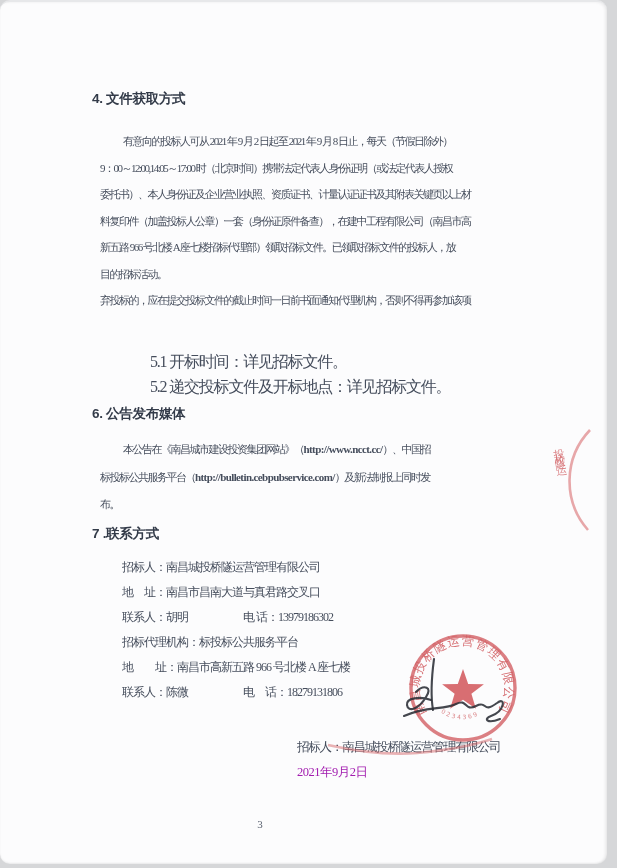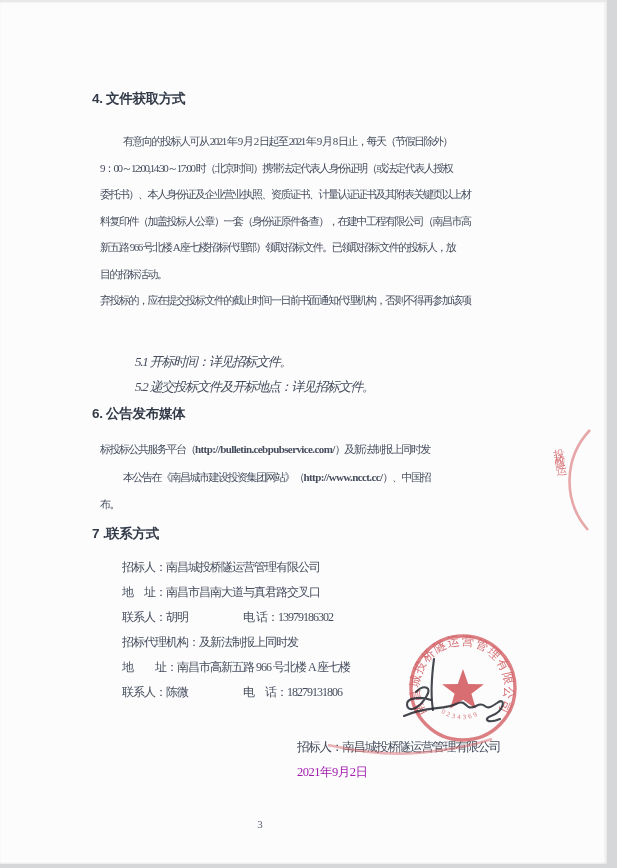--- a/index.html
+++ b/index.html
@@ -6,36 +6,37 @@
   body{
     width:617px;height:868px;position:relative;overflow:hidden;
     background:#d6d7d9;
     font-family:"Liberation Serif","DejaVu Serif",serif;
   }
   .page{
     position:absolute;left:0;top:0;width:607px;height:862px;
     background:#fcfcfd;
     border-top:2px solid #e7e8ea;
     box-shadow:inset -2px 0 3px rgba(0,0,0,.07), inset 0 -1px 2px rgba(0,0,0,.05);
+    border-radius:10px;
   }
   .heading{
     position:absolute;left:92px;
     font-family:"Liberation Sans","DejaVu Sans",sans-serif;
     font-weight:bold;font-size:13.5px;color:#333b49;letter-spacing:-0.3px;
     white-space:nowrap;
   }
   .bodyline{
     position:absolute;left:100px;width:436px;
     font-size:11px;letter-spacing:-1.5px;line-height:26.5px;
     color:#454d5c;white-space:nowrap;
   }
   .bodyline .ln{display:block;}
   .indent{text-indent:23px;}
-  .items{position:absolute;left:135px;font-size:13px;letter-spacing:-1.2px;
-    line-height:24.5px;color:#454d5c;white-space:nowrap;font-style:italic;}
+  .items{position:absolute;left:150px;font-size:16px;letter-spacing:-1.2px;
+    line-height:24.5px;color:#454d5c;white-space:nowrap;}
   .contact{position:absolute;left:122px;font-size:12px;letter-spacing:-1px;
     line-height:25px;color:#454d5c;white-space:nowrap;}
   .urlpart{font-weight:bold;letter-spacing:-0.6px;}
   .signoff{
     position:absolute;left:297px;top:737px;width:226px;
     font-size:12.5px;letter-spacing:-1.2px;color:#454d5c;white-space:nowrap;
   }
   .date{
     position:absolute;left:297px;top:762px;width:226px;text-align:left;
     font-size:12.5px;font-weight:400;letter-spacing:-0.5px;color:#a21caf;
@@ -56,46 +57,46 @@
   }
 </style>
 </head>
 <body>
 
 <div class="page">
 
   <div class="heading" style="top:88px">4. 文件获取方式</div>
   <div class="bodyline" style="top:126px">
     <span class="ln indent">有意向的投标人可从 2021 年 9 月 2 日起至 2021 年 9 月 8 日止，每天（节假日除外）</span>
-    <span class="ln">9：00～12:00,14:30～17:00 时（北京时间）携带法定代表人身份证明（或法定代表人授权</span>
+    <span class="ln">9：00～12:00,14:05～17:00 时（北京时间）携带法定代表人身份证明（或法定代表人授权</span>
     <span class="ln">委托书）、本人身份证及企业营业执照、资质证书、计量认证证书及其附表关键页以上材</span>
     <span class="ln">料复印件（加盖投标人公章）一套（身份证原件备查），在建中工程有限公司（南昌市高</span>
     <span class="ln">新五路 966 号北楼 A 座七楼招标代理部）领取招标文件。已领取招标文件的投标人，放</span>
     <span class="ln">目的招标活动。</span>
     <span class="ln">弃投标的，应在提交投标文件的截止时间一日前书面通知代理机构，否则不得再参加该项</span>
   </div>
 
   <div class="items" style="top:348px">
     <span class="ln" style="display:block">5.1 开标时间：详见招标文件。</span>
     <span class="ln" style="display:block">5.2 递交投标文件及开标地点：详见招标文件。</span>
   </div>
 
   <div class="heading" style="top:403px">6. 公告发布媒体</div>
   <div class="bodyline" style="top:434px;line-height:27.5px">
+    <span class="ln indent"><span>本公告在《南昌城市建设投资集团网站》（</span><span class="urlpart">http://www.ncct.cc/</span><span>）、中国招</span></span>
     <span class="ln"><span>标投标公共服务平台（</span><span class="urlpart">http://bulletin.cebpubservice.com/</span><span>）及新法制报上同时发</span></span>
-    <span class="ln indent"><span>本公告在《南昌城市建设投资集团网站》（</span><span class="urlpart">http://www.ncct.cc/</span><span>）、中国招</span></span>
     <span class="ln">布。</span>
   </div>
 
   <div class="heading" style="top:523px">7 .联系方式</div>
   <div class="contact" style="top:553px">
     <span style="display:block">招标人：南昌城投桥隧运营管理有限公司</span>
     <span style="display:block">地　址：南昌市昌南大道与真君路交叉口</span>
     <span style="display:block">联系人：胡明　　　　　电 话：13979186302</span>
-    <span style="display:block">招标代理机构：及新法制报上同时发</span>
+    <span style="display:block">招标代理机构：标投标公共服务平台</span>
     <span style="display:block">地　　址：南昌市高新五路 966 号北楼 A 座七楼</span>
     <span style="display:block">联系人：陈微　　　　　电　话：18279131806</span>
   </div>
 
   <div class="signoff">招标人：南昌城投桥隧运营管理有限公司</div>
   <div class="date">2021年9月2日</div>
 
   <div class="sealwrap">
     <svg width="132" height="132" viewBox="0 0 132 132">
       <defs>

